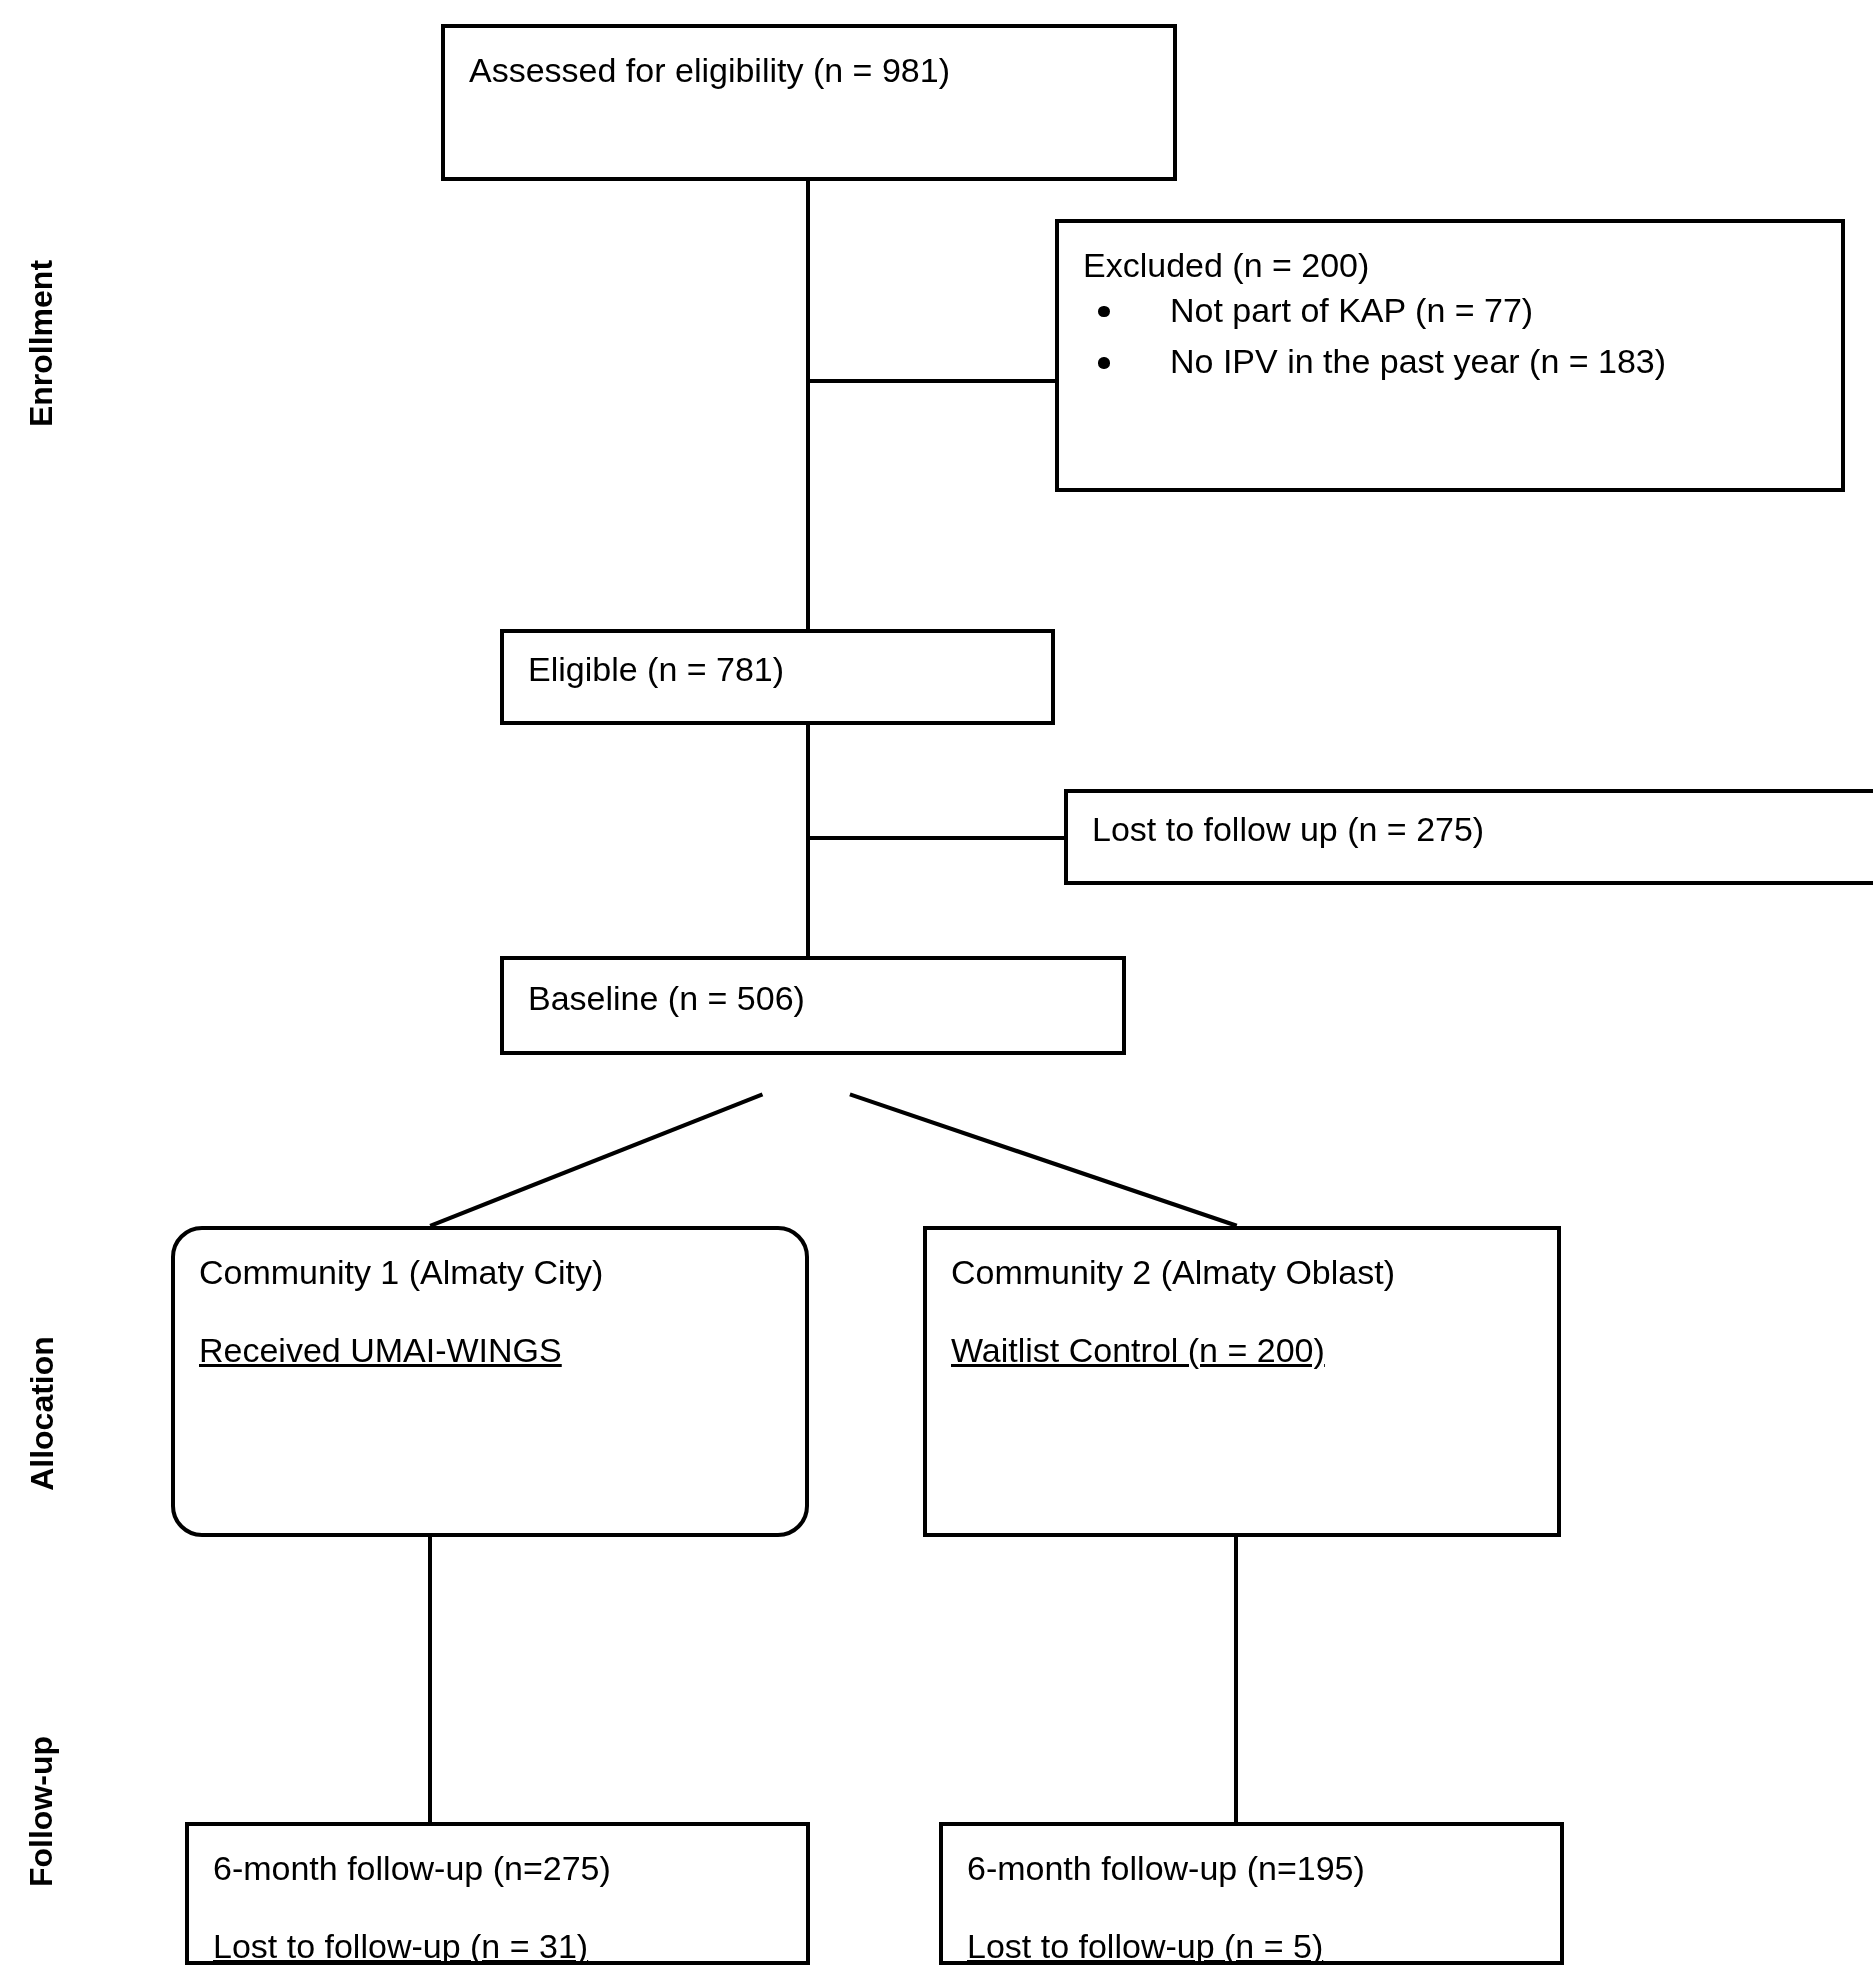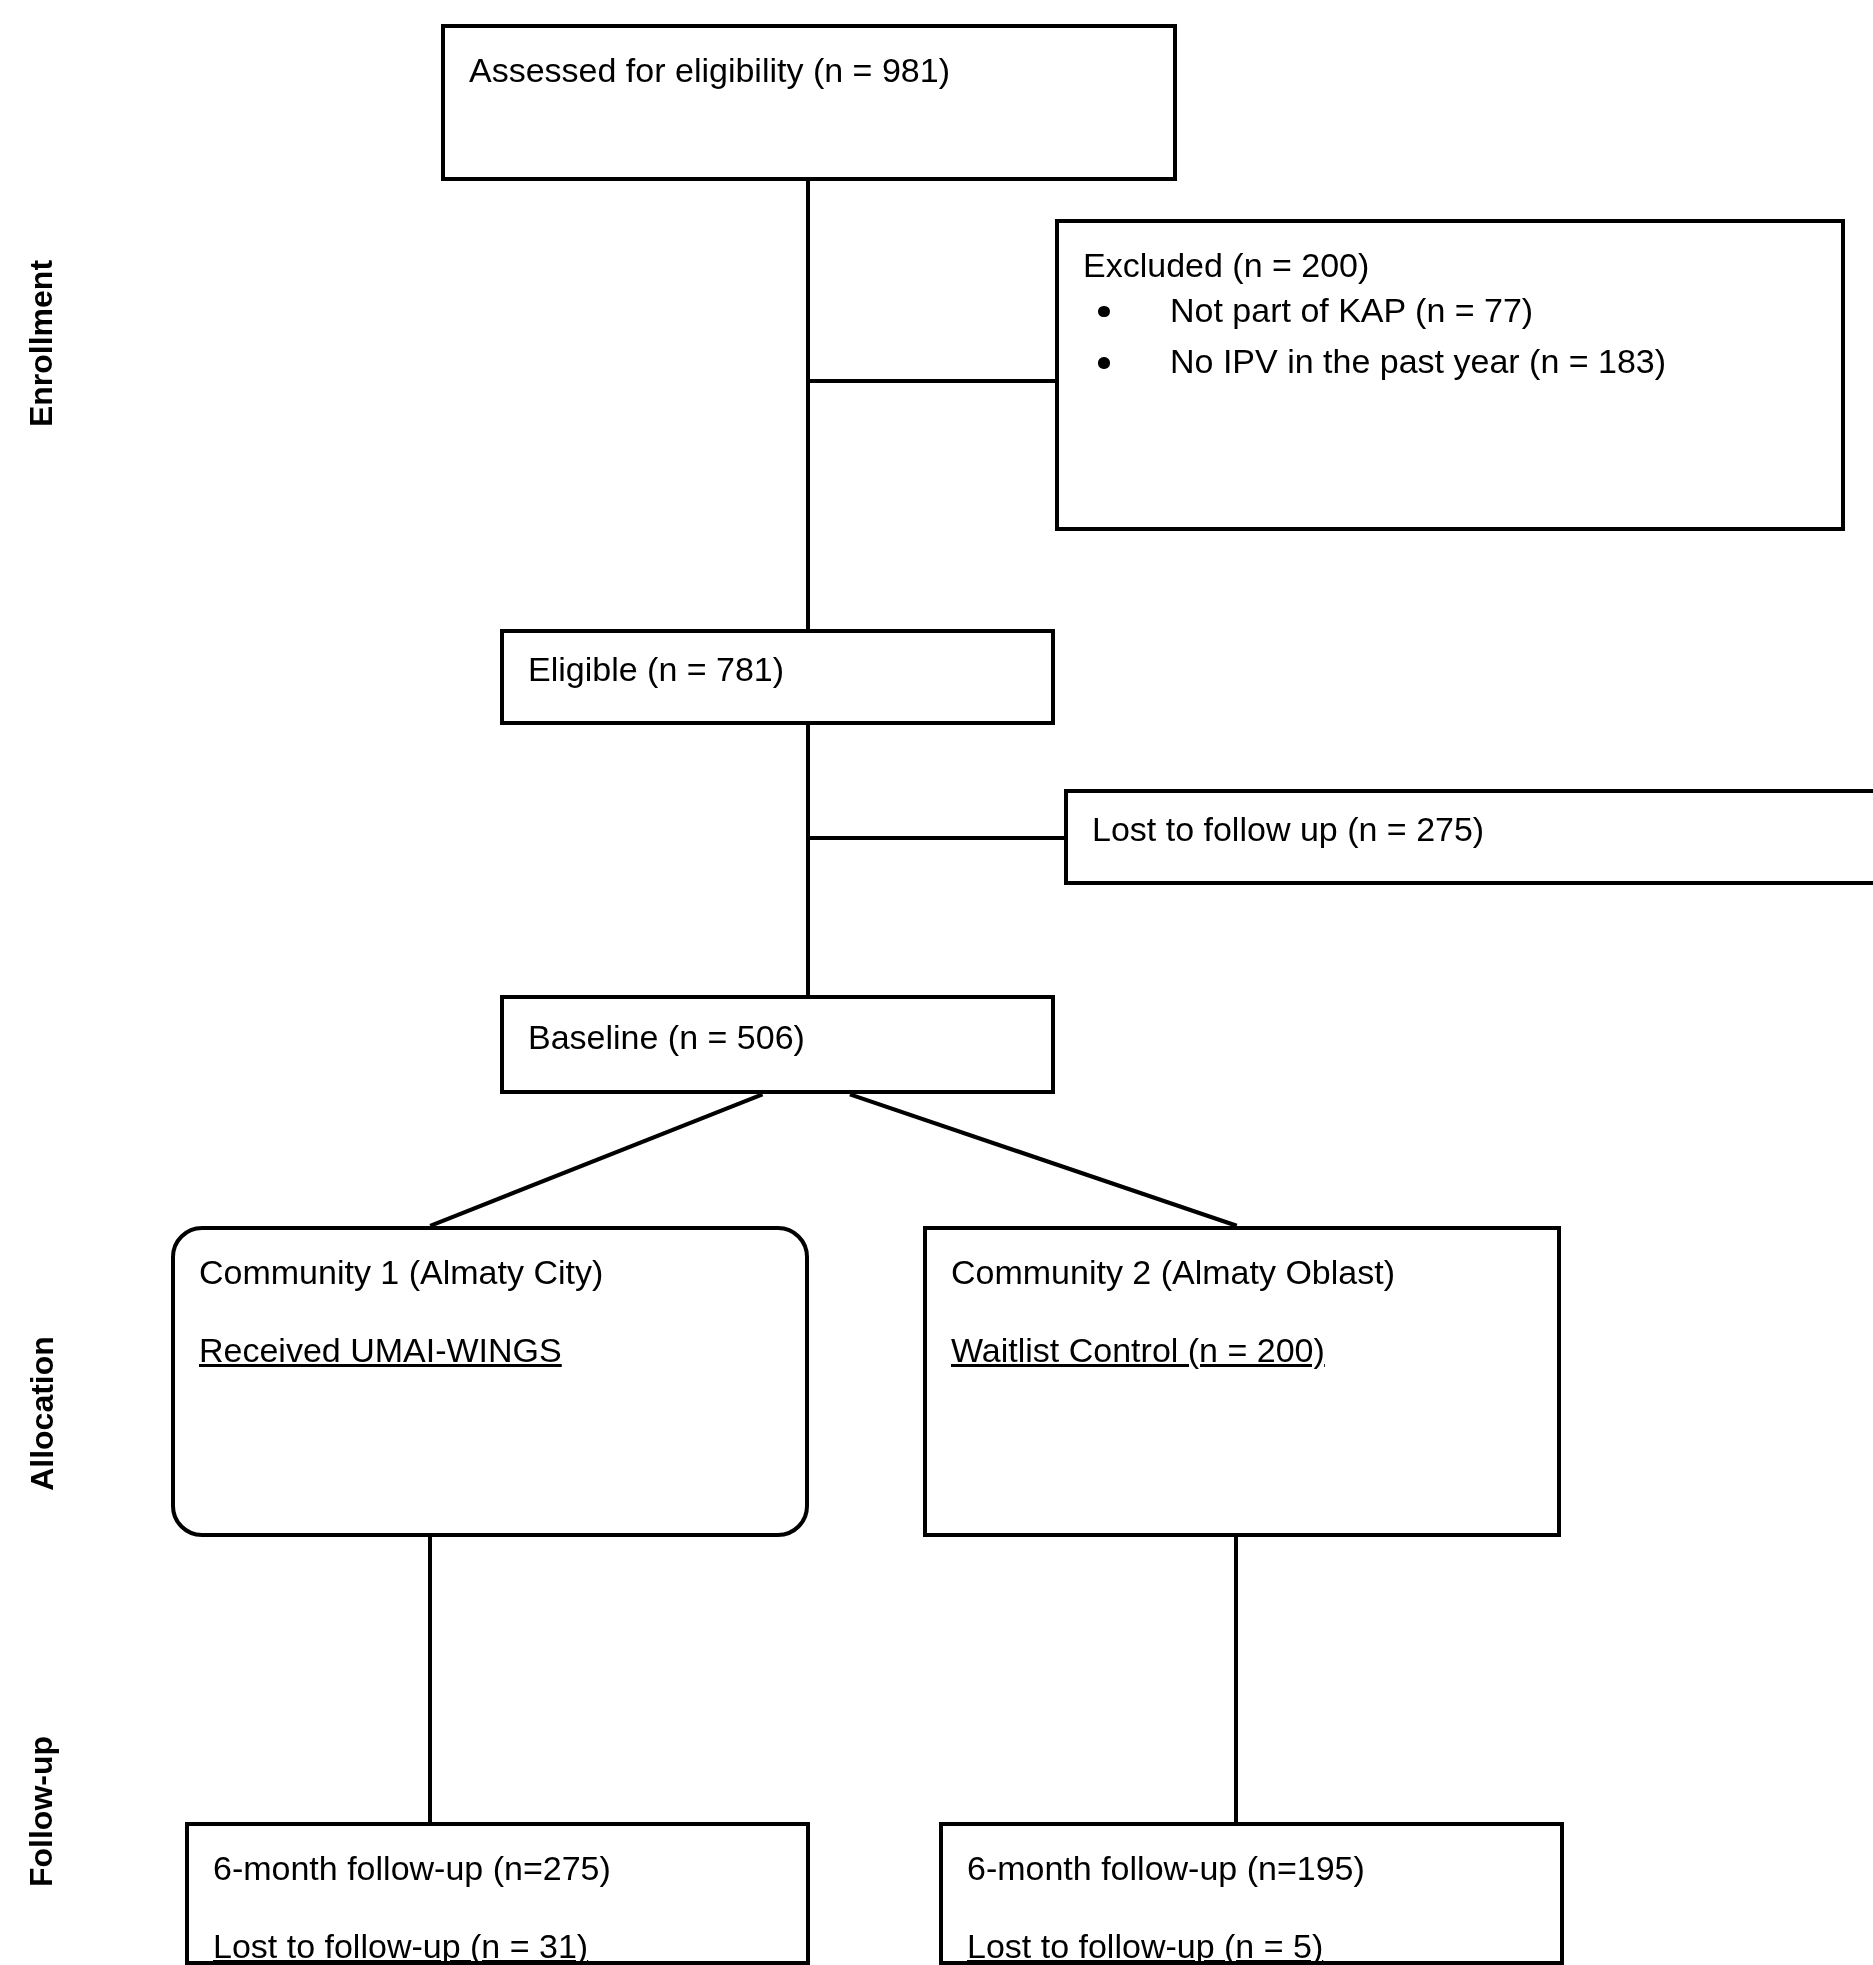--- a/index.html
+++ b/index.html
@@ -143,21 +143,21 @@
   <div class="phase-label" style="top:1664px; height:294px;">
     <span>Follow-up</span>
   </div>
 
   <div class="node" style="left:441px; top:24px; width:736px; height:157px;">
     <div class="node-body">
       <p>Assessed for eligibility (n = 981)</p>
     </div>
   </div>
 
-  <div class="node" style="left:1055px; top:219px; width:790px; height:312px;">
+  <div class="node" style="left:1055px; top:219px; width:790px; height:273px;">
     <div class="node-body">
       <p>Excluded (n = 200)</p>
       <ul class="bullets">
         <li>Not part of KAP (n = 77)</li>
         <li>No IPV in the past year (n = 183)</li>
       </ul>
     </div>
   </div>
 
   <div class="node" style="left:500px; top:629px; width:555px; height:96px;">
@@ -165,21 +165,21 @@
       <p>Eligible (n = 781)</p>
     </div>
   </div>
 
   <div class="node" style="left:1064px; top:789px; width:904px; height:96px;">
     <div class="node-body" style="padding-top:15.4px;">
       <p>Lost to follow up (n = 275)</p>
     </div>
   </div>
 
-  <div class="node" style="left:500px; top:995px; width:555px; height:99px;">
+  <div class="node" style="left:500px; top:956px; width:626px; height:99px;">
     <div class="node-body" style="padding-top:17px;">
       <p>Baseline (n = 506)</p>
     </div>
   </div>
 
   <div class="node" style="left:171px; top:1226px; width:638px; height:311px;border-radius:31px;">
     <div class="node-body">
       <p>Community 1 (Almaty City)</p>
       <p class="tight">Received UMAI-WINGS</p>
     </div>

